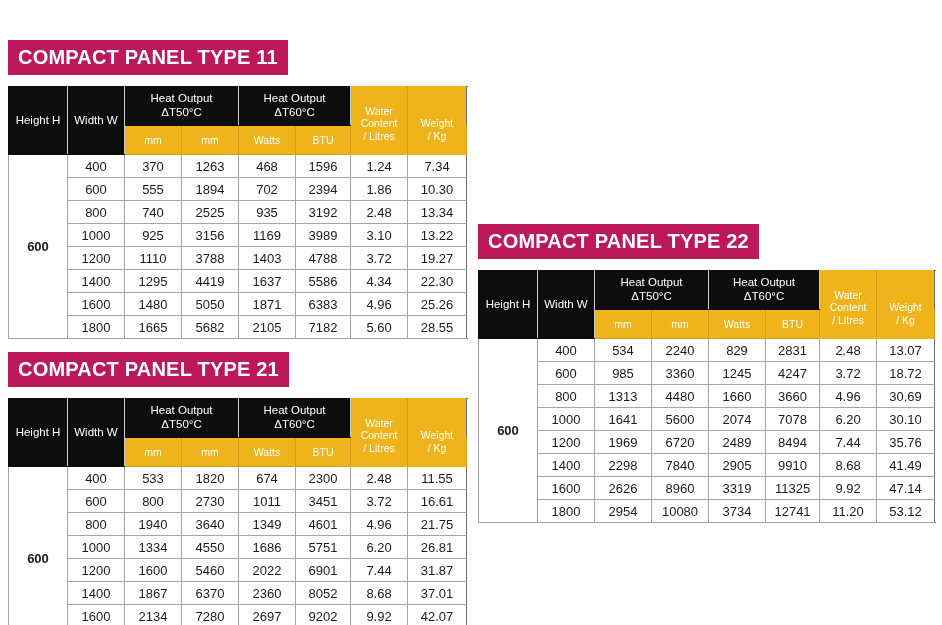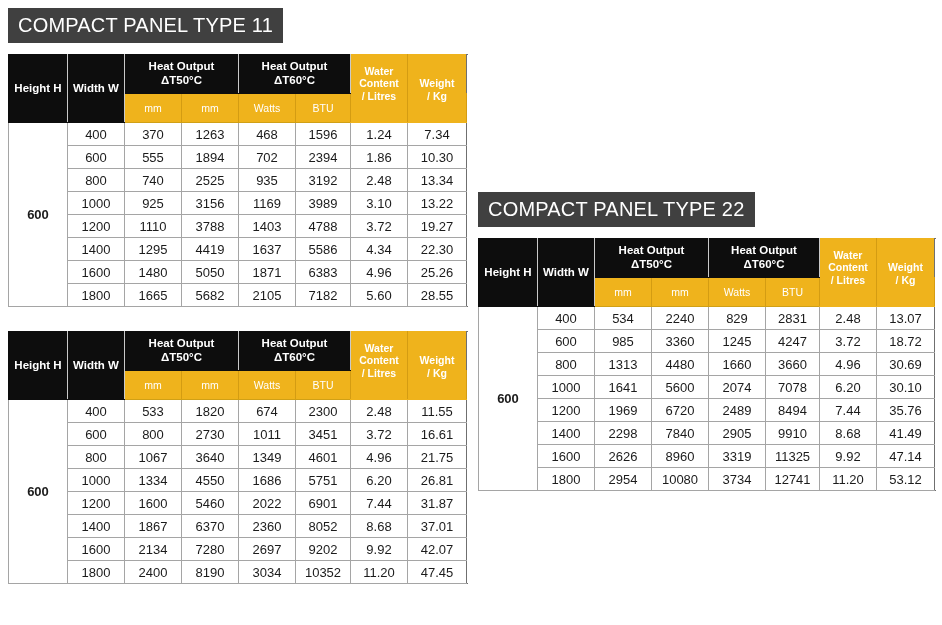--- a/index.html
+++ b/index.html
@@ -15,29 +15,30 @@
     font-family: "Liberation Sans", sans-serif;
     -webkit-font-smoothing: antialiased;
   }
 
   .panel-block {
     position: absolute;
   }
 
   
   .title-bar {
-    background: #404040;
+    background: #be185d;
     color: #ffffff;
-    font-weight: normal;
+    font-weight: bold;
     font-size: 20px;
     letter-spacing: 0.2px;
     line-height: 1;
     padding: 7px 10px 8px 10px;
     display: inline-block;
     white-space: nowrap;
+    margin-top: 32px;
   }
 
   
   table.spec {
     border-collapse: collapse;
     table-layout: fixed;
     background: #ffffff;
     border: 1px solid #6f6f6f;
   }
   table.spec td, table.spec th {
@@ -45,36 +46,36 @@
     padding: 0;
     text-align: center;
     vertical-align: middle;
   }
 
   
   tr.hdr-top th {
     background: #0d0d0d;
     color: #ffffff;
     font-size: 11.5px;
-    font-weight: bold;
+    font-weight: normal;
     line-height: 1.18;
     height: 38px;
     border-color: #0d0d0d;
     border-left-color: #c9c9c9;
     border-right-color: #c9c9c9;
   }
   tr.hdr-top th.yellow-h {
     background: #efb31c;
     color: #ffffff;
     border-color: #efb31c;
     border-left-color: #d49c12;
     border-right-color: #d49c12;
     font-size: 10.5px;
     vertical-align: bottom;
-    padding-bottom: 20px;
+    padding-bottom: 12px;
   }
   tr.hdr-top th.first-col { border-left-color: #0d0d0d; }
   tr.hdr-top th.last-col  { border-right-color: #efb31c; }
 
   
   tr.hdr-sub th {
     background: #efb31c;
     color: #ffffff;
     font-size: 10.5px;
     font-weight: normal;
@@ -222,20 +223,21 @@
           <td>2105</td>
           <td>7182</td>
           <td>5.60</td>
           <td>28.55</td>
         </tr>
       </tbody>
   </table>
 </div>
 
 <div class="panel-block" id="block-1" style="left:8px; top:320px; width:458px;">
+  <div class="title-bar">COMPACT PANEL TYPE 21</div>
   <div class="spacer-12"></div>
   <table class="spec" style="width:458px;">
     <colgroup>
       <col style="width:59px">
         <col style="width:57px">
         <col style="width:57px">
       <col style="width:57px">
         <col style="width:57px">
         <col style="width:55px">
       <col style="width:57px">
@@ -287,21 +289,21 @@
           <td>600</td>
           <td>800</td>
           <td>2730</td>
           <td>1011</td>
           <td>3451</td>
           <td>3.72</td>
           <td>16.61</td>
         </tr>
         <tr class="data">
           <td>800</td>
-          <td>1067</td>
+          <td>1940</td>
           <td>3640</td>
           <td>1349</td>
           <td>4601</td>
           <td>4.96</td>
           <td>21.75</td>
         </tr>
         <tr class="data">
           <td>1000</td>
           <td>1334</td>
           <td>4550</td>

